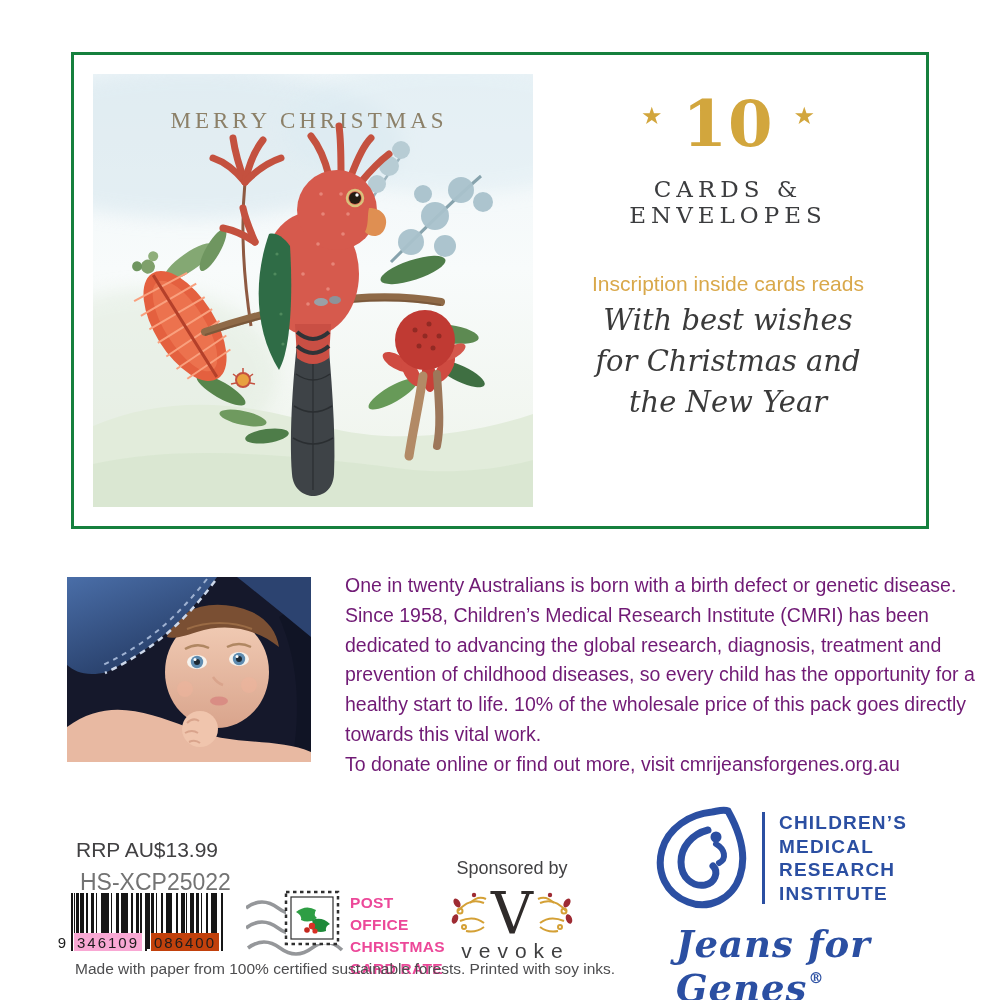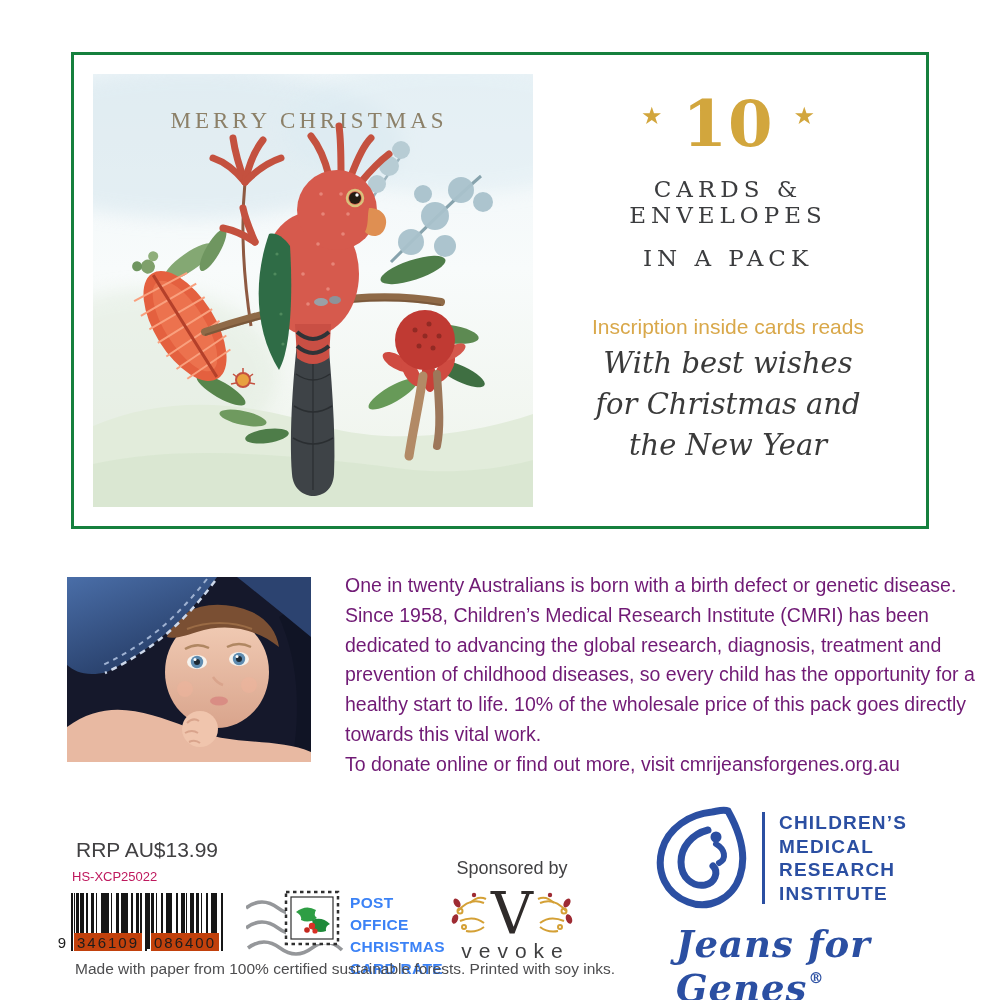--- a/index.html
+++ b/index.html
@@ -20,38 +20,38 @@
   .count-num{font-family:"DejaVu Serif",serif;font-weight:bold;font-size:64px;line-height:70px;letter-spacing:1px;}
   .caption-line{font-family:"DejaVu Serif",serif;font-size:23px;letter-spacing:5px;color:#3b3c3e;margin-top:17px;}
   .inscription-label{margin-top:44px;font-size:21px;color:#d9a84a;}
   .inscription{margin-top:4px;font-family:"DejaVu Serif",serif;font-style:italic;font-size:29px;color:#3a3a3a;line-height:41px;}
   
   .baby-photo{position:absolute;left:67px;top:577px;width:244px;height:185px;}
   .blurb{position:absolute;left:345px;top:571px;width:630px;font-size:19.5px;line-height:29.8px;color:#701a75;}
   .blurb p{margin:0;}
   
   .rrp{position:absolute;left:76px;top:838px;font-size:21px;color:#414042;}
-  .sku{position:absolute;left:72px;top:869px;font-size:13px;color:#be185d;}
+  .sku{position:absolute;left:80px;top:869px;font-size:23px;color:#737373;}
   .barcode{position:absolute;left:57px;top:893px;width:170px;height:58px;}
   .bc-bars{position:absolute;left:14px;right:4px;top:0;height:56px;
     background-image:
       repeating-linear-gradient(90deg,#161616 0 2px,transparent 2px 5px,#161616 5px 8px,transparent 8px 10px,#161616 10px 11px,transparent 11px 15px),
       repeating-linear-gradient(90deg,transparent 0 3px,#161616 3px 4px,transparent 4px 9px,#161616 9px 13px,transparent 13px 22px);
   }
   .bc-num{position:absolute;top:40px;height:18px;font-size:15px;color:#1c1c1c;
     display:flex;align-items:center;justify-content:center;letter-spacing:2px;}
   .bc-n0{left:0;width:12px;background:#fff;}
-  .bc-n1{left:17px;width:68px;background:#c2410c;}
+  .bc-n1{left:17px;width:68px;background:#f9a8d4;}
   .bc-n2{left:94px;width:68px;background:#c2410c;}
   .bc-guard{position:absolute;top:0;width:2px;height:58px;background:#161616;}
   .g-left{left:14px;}.g-mid{left:88px;}.g-right{right:4px;}
   .stamp-block{position:absolute;left:246px;top:882px;width:200px;height:84px;}
   .stamp-gfx{position:absolute;left:0;top:0;}
   .postage-text{position:absolute;left:104px;top:10px;font-size:15.5px;font-weight:bold;
-    color:#3b82f6;line-height:22px;letter-spacing:0.3px;}
+    color:#ec4899;line-height:22px;letter-spacing:0.3px;}
   .sponsor{position:absolute;left:444px;top:858px;width:136px;text-align:center;}
   .sponsor-label{font-size:18px;color:#414042;}
   .v-logo{margin:2px auto -8px auto;width:124px;height:62px;}
   .sponsor-name{font-size:21px;letter-spacing:7px;text-indent:7px;color:#3f3f40;text-align:center;}
   .cmri{position:absolute;left:652px;top:806px;width:312px;}
   .cmri-top{display:flex;align-items:center;}
   .cmri-divider{width:3px;height:92px;background:#2b4fa2;margin:0 14px 0 10px;}
   .cmri-lines{font-weight:bold;font-size:19px;letter-spacing:1.2px;line-height:23.5px;color:#2b4fa2;}
   .jfg{margin-top:12px;margin-left:24px;font-family:"DejaVu Serif",serif;font-style:italic;font-weight:bold;
     font-size:37px;color:#2b4fa2;letter-spacing:1px;}
@@ -222,21 +222,20 @@
     </svg>
   </div>
 
   <div class="pack-info">
     <div class="count-row">
       <span class="count-star">★</span>
       <span class="count-num">10</span>
       <span class="count-star">★</span>
     </div>
     <div class="caption-line">CARDS &amp; ENVELOPES</div>
-    <div class="caption-line">IN A PACK</div>
     <div class="inscription-label">Inscription inside cards reads</div>
     <div class="inscription">
       <div>With best wishes</div>
       <div>for Christmas and</div>
       <div>the New Year</div>
     </div>
   </div>
 </div>
 
 <div class="baby-photo">

